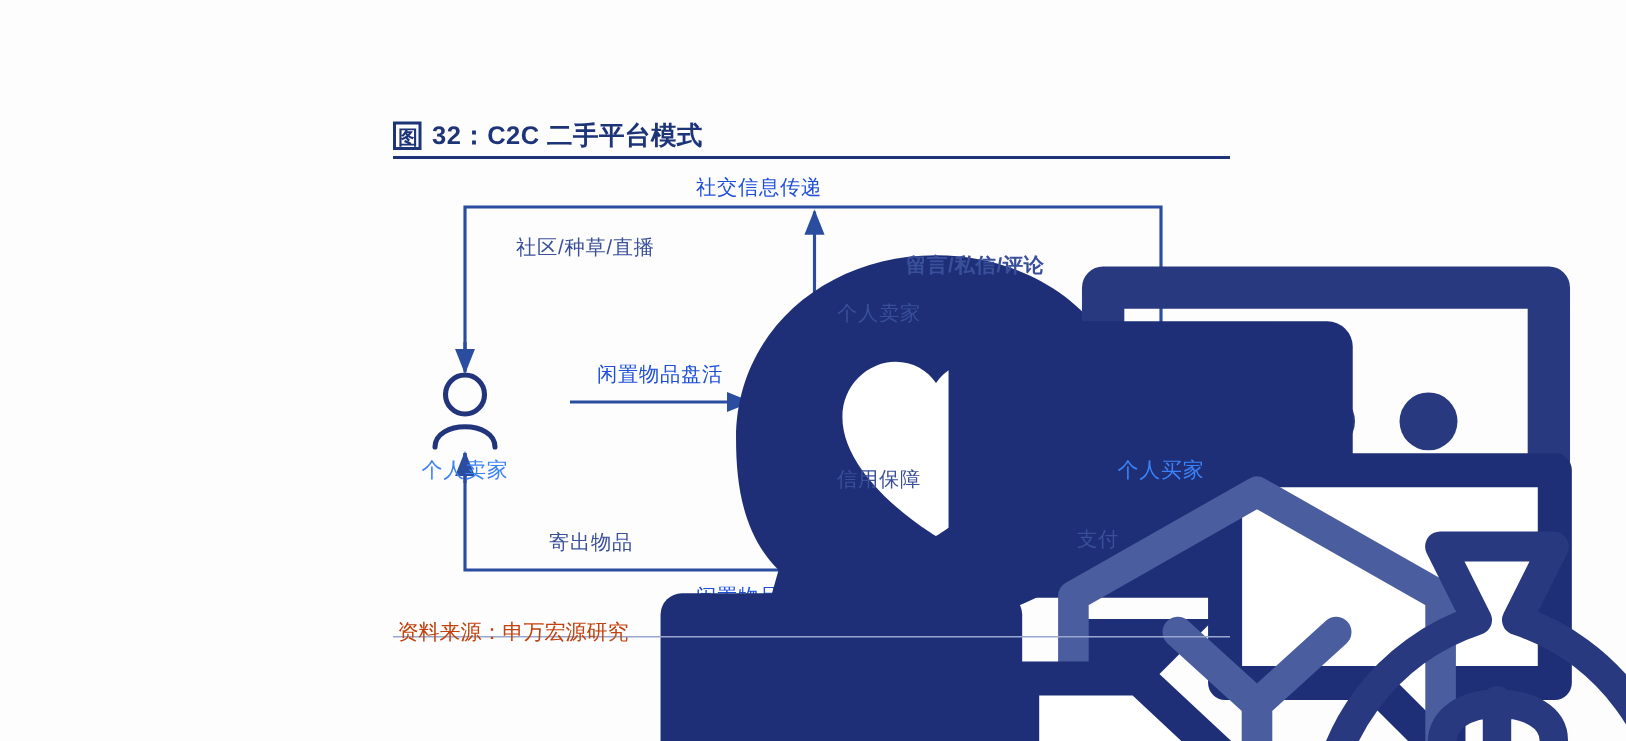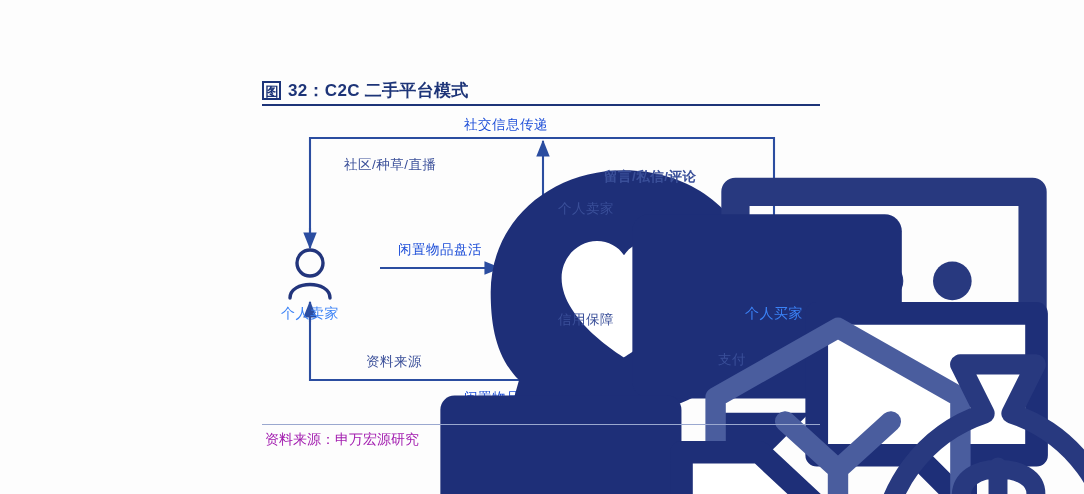--- a/index.html
+++ b/index.html
@@ -69,23 +69,23 @@
     top: 424px;
     width: 558px;
     height: 1px;
     background: #9aa8cf;
   }
 
   
   .source {
     position: absolute;
     left: 265px;
-    top: 431px;
+    top: 413px;
     font-size: 14px;
-    color: #a21caf;
+    color: #c2410c;
     white-space: nowrap;
   }
 
   
   #diagram {
     position: absolute;
     left: 262px;
     top: 108px;
     width: 560px;
     height: 312px;
@@ -222,21 +222,21 @@
       <span class="txt">信用保障</span>
     </div>
 
     <div class="row" style="left:104px; top:245px;">
       <svg class="icon" width="30" height="22" viewBox="0 0 30 22">
         <rect x="0.5" y="3" width="17" height="12.5" rx="1" fill="#1e2f78"></rect>
         <path d="M17.5,7 L23,7 L27.5,11.2 L27.5,15.5 L17.5,15.5 Z" fill="#ffffff" stroke="#1e2f78" stroke-width="1.6" stroke-linejoin="round"></path>
         <circle cx="7" cy="17.6" r="2.5" fill="#1e2f78"></circle>
         <circle cx="22.6" cy="17.6" r="2.5" fill="none" stroke="#1e2f78" stroke-width="1.6"></circle>
       </svg>
-      <span class="txt">资料来源</span>
+      <span class="txt">寄出物品</span>
     </div>
 
     <div class="row" style="left:456px; top:243px;">
       <span class="txt">支付</span>
       <svg class="icon" width="26" height="28" viewBox="0 0 26 28">
         <path d="M9.6,1.2 L16.4,1.2 L14.2,5.6 C19.6,7.4 23.4,12.4 23.4,18.2 C23.4,23 19.6,26.4 13,26.4 C6.4,26.4 2.6,23 2.6,18.2 C2.6,12.4 6.4,7.4 11.8,5.6 Z" fill="none" stroke="#28397f" stroke-width="1.8" stroke-linejoin="round"></path>
         <path d="M13,10.4 L13,21.4 M16.4,12.8 C16.4,11.4 14.9,10.6 13,10.6 C11.1,10.6 9.7,11.5 9.7,13 C9.7,16.5 16.4,14.8 16.4,18.4 C16.4,19.9 14.9,21 13,21 C11.1,21 9.6,20.2 9.6,18.8" fill="none" stroke="#28397f" stroke-width="1.7" stroke-linecap="round"></path>
       </svg>
     </div>
 

